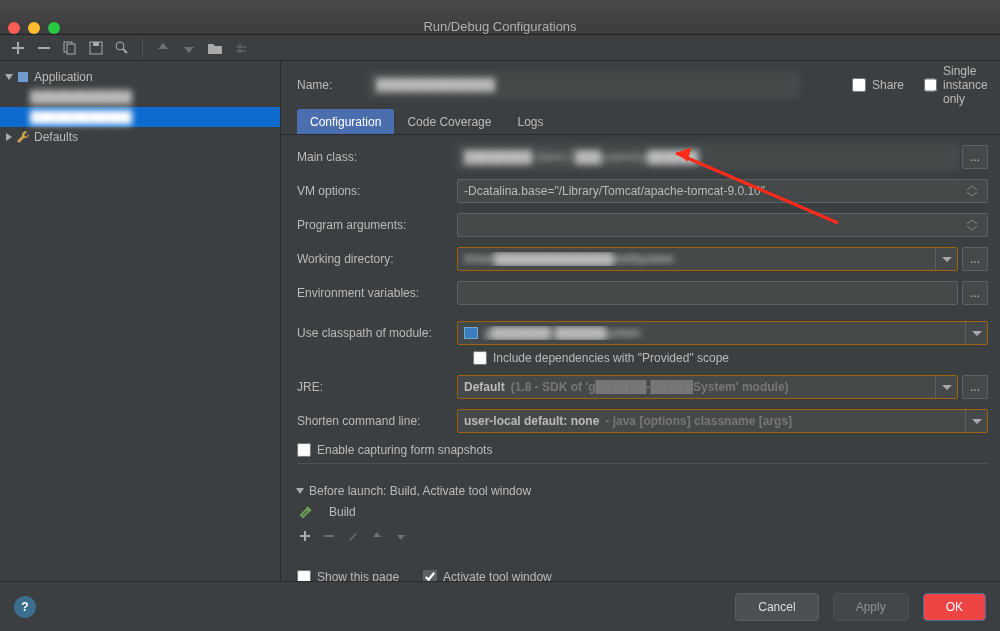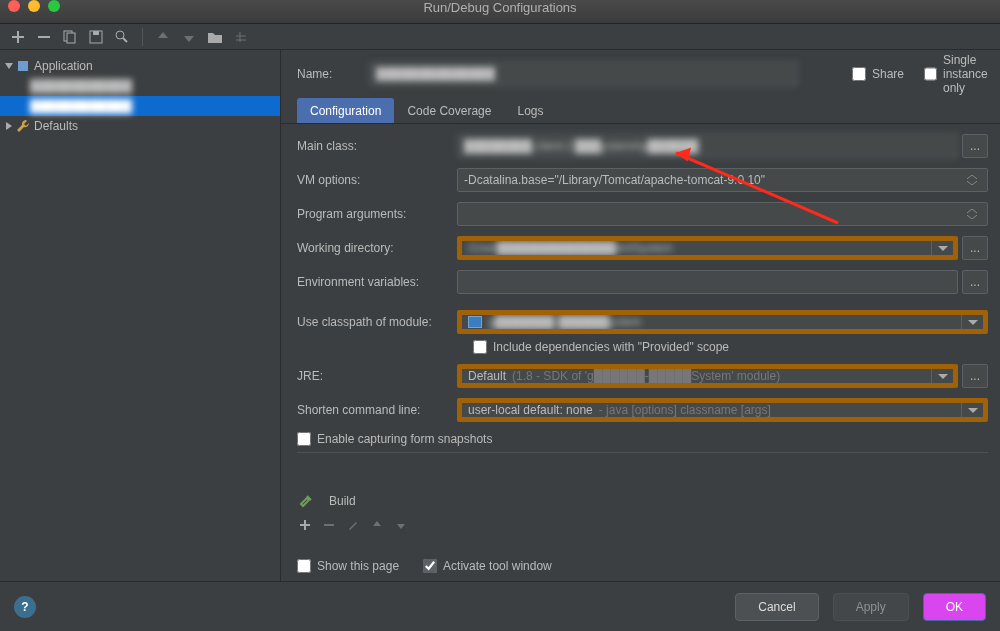--- a/index.html
+++ b/index.html
@@ -1,17 +1,17 @@
 <!DOCTYPE html>
 <html><head>
 <meta charset="utf-8">
 <style>
   * { box-sizing: border-box; margin: 0; padding: 0; font-family: -apple-system, "Lucida Grande", Arial, sans-serif; font-size: 12px; }
   body { background: #3c3f41; color: #bbb; width: 1000px; height: 631px; overflow: hidden; position: relative; }
-  .titlebar { height: 24px; background: linear-gradient(#4a4a4a,#3b3b3b); display:flex; align-items:flex-start; padding:0 8px; position:relative; border-bottom:1px solid #222; }
+  .titlebar { height: 35px; background: linear-gradient(#4a4a4a,#3b3b3b); display:flex; align-items:flex-end; padding:0 8px; position:relative; border-bottom:1px solid #222; }
   .traffic { display:flex; gap:8px; }
   .tlight { width:12px; height:12px; border-radius:50%; }
   .tl-red{background:#ff5f57;} .tl-yellow{background:#febc2e;} .tl-green{background:#28c840;}
   .titlebar .title { position:absolute; left:0; right:0; text-align:center; color:#b0b0b0; font-size:13px;}
   .toolbar { height:26px; background:#3c3f41; border-bottom:1px solid #2b2b2b; display:flex; align-items:center; padding:0 10px; gap:10px;}
   .tbicon { width:16px; height:16px; display:flex; align-items:center; justify-content:center; color:#aaa; cursor:pointer;}
   .tbicon.disabled{opacity:.45;cursor:default;}
   .sep{width:1px;height:18px;background:#555;margin:0 2px;}
   .main { display:flex; height: calc(631px - 24px - 26px - 50px); }
   .left { width:281px; border-right:1px solid #2b2b2b; background:#3c3f41; padding-top:6px; overflow:hidden;}
@@ -41,26 +41,26 @@
   .grayhint{color:#777;}
   .subchk{margin-left:176px;margin-bottom:10px;margin-top:-4px;}
   .divider{border-top:1px solid #515151;margin:6px 0 10px 0;}
   .before{padding:4px 16px 0 16px;}
   .before .hdr{display:flex;align-items:center;gap:6px;color:#bbb;margin-bottom:4px;}
   .before .listitem{background:#3c3f41;padding:3px 2px;display:flex;align-items:flex-end;gap:16px;}
   .smalltb{display:flex;gap:8px;margin:6px 0 0 0;}
   .footer{height:50px;border-top:1px solid #2b2b2b;display:flex;align-items:center;justify-content:space-between;padding:0 14px;background:#3c3f41;position:absolute;bottom:0;left:0;right:0;}
   .btns{display:flex;gap:14px;}
   .btn{height:28px;padding:0 22px;border-radius:4px;border:1px solid #5b6164;background:#4c5052;color:#ddd;display:flex;align-items:center;cursor:pointer;}
-  .btn.primary{background:#d946ef;border-color:#466ca0;color:#fff;}
+  .btn.primary{background:#ef4444;border-color:#466ca0;color:#fff;}
   .btn:disabled,.btn.disabled{opacity:.5;cursor:default;}
   .help{width:22px;height:22px;border-radius:50%;background:#3c6e8f;color:#fff;display:flex;align-items:center;justify-content:center;font-weight:bold;}
   .arrow-overlay{position:absolute;pointer-events:none;}
   .caret{width:0;height:0;border-left:5px solid transparent;border-right:5px solid transparent;border-top:5px solid #aaa;}
-  .comboinput{flex:1;background:#45494a;border:5px solid #a16207;border-radius:2px;height:24px;display:flex;align-items:center;color:#bbb;position:relative;}
+  .comboinput{flex:1;background:#45494a;border:1px solid #a16207;border-radius:2px;height:24px;display:flex;align-items:center;color:#bbb;position:relative;font-weight:bold;}
   .comboinput .cval{flex:1;padding:0 6px;overflow:hidden;white-space:nowrap;display:flex;align-items:center;gap:6px;}
   .comboinput .carrow{width:22px;height:100%;border-left:1px solid #5b6164;display:flex;align-items:center;justify-content:center;}
   .module-icon{width:14px;height:12px;background:#3b7ec0;border:1px solid #6fa6d6;}
   svg{display:block;}
   .nowrap{white-space:nowrap;}
 </style>
 </head>
 <body>
 
 <div class="titlebar">
@@ -282,20 +282,24 @@
       <div style="margin-top:6px;margin-bottom:6px">
         <label class="chk">
             <input type="checkbox" style="">
             <span>Enable capturing form snapshots</span>
           </label>
       </div>
       <div class="divider"></div>
     </div>
 
     <div class="before">
+      <div class="hdr">
+        <span class="triangle open"></span>
+        <span>Before launch: Build, Activate tool window</span>
+      </div>
       <div class="listitem">
         <svg width="14" height="14">
             <path d="M2 10l6-6 2 2-6 6zM8 2l4 4" stroke="#6a9f55" stroke-width="2" fill="none"></path>
           </svg>
         <span>Build</span>
       </div>
       <div class="smalltb">
         <div class="tbicon">
             <svg width="10" height="10">
               <path d="M5 0v10M0 5h10" stroke="#aaa" stroke-width="2"></path>

